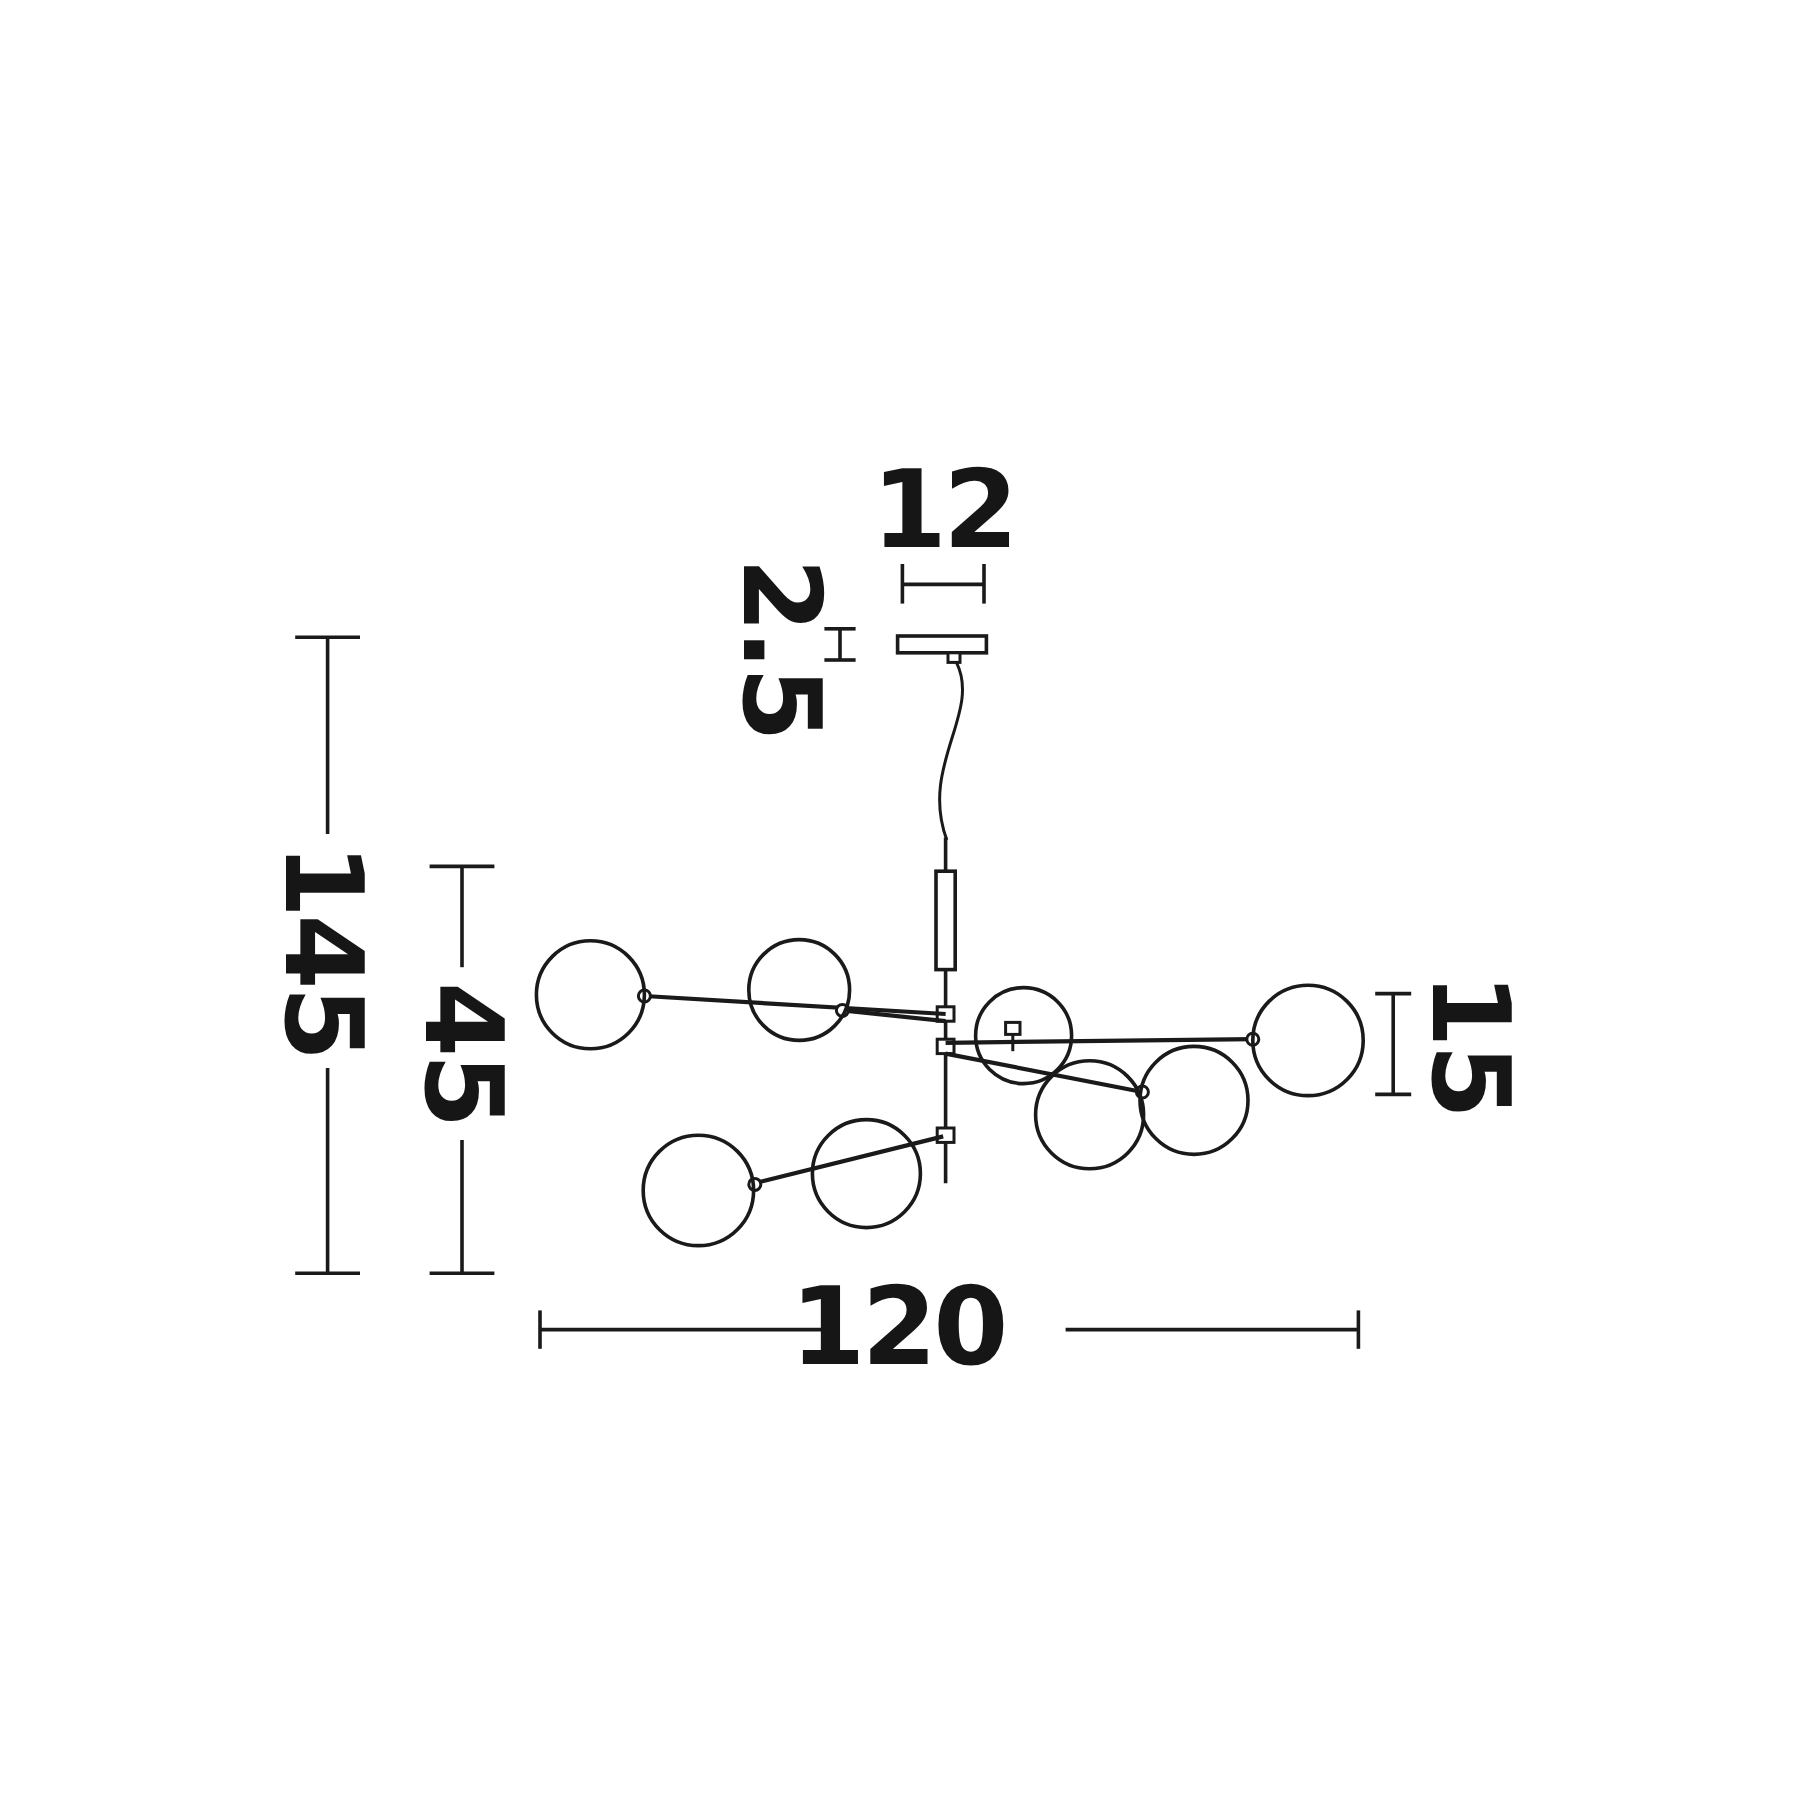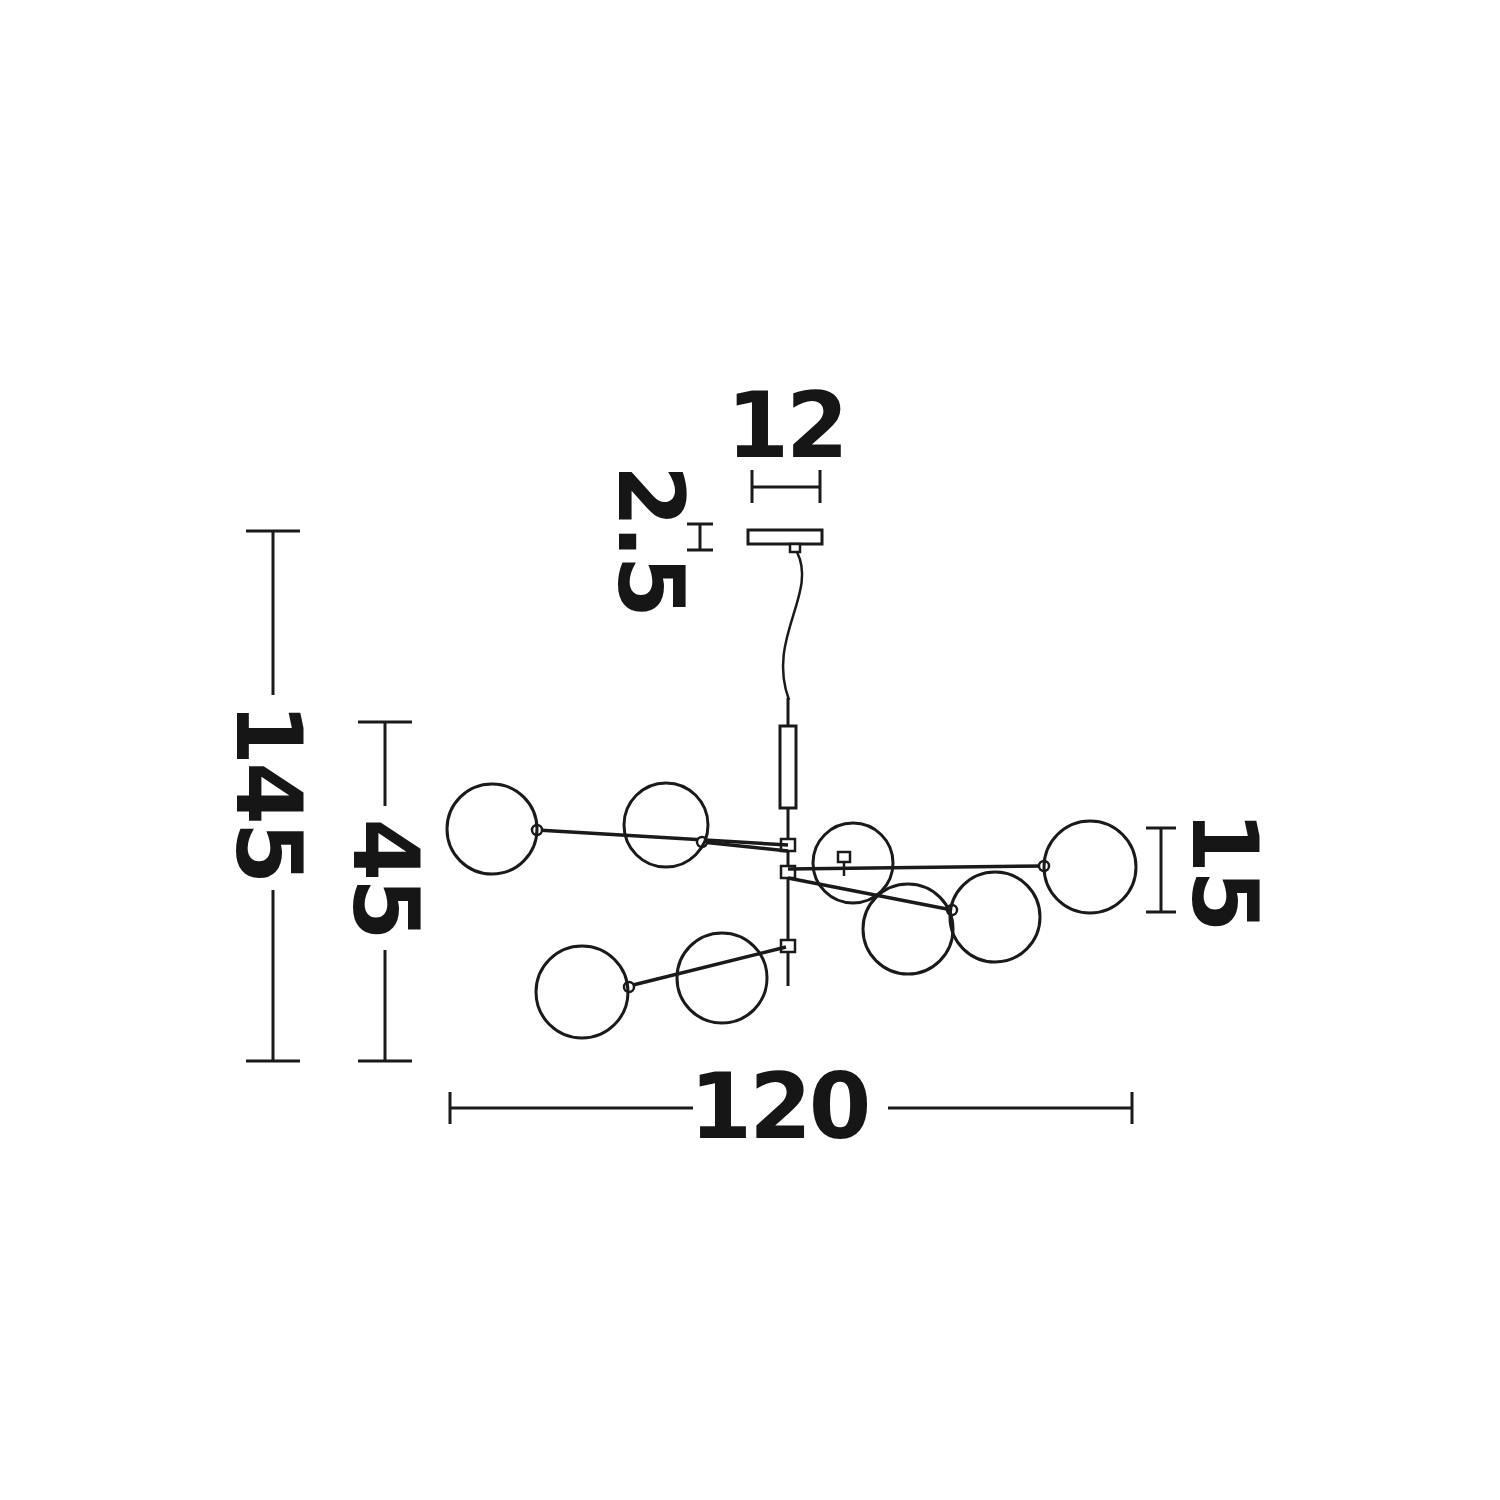--- a/index.html
+++ b/index.html
@@ -129,15 +129,15 @@
   <div class="dim-label" style="left:786px; top:426px;">12</div>
 
   <div class="dim-label vertical" style="left:650px; top:540px;">2.5</div>
 
   <div class="dim-label vertical" style="left:268px; top:792px;">145</div>
 
   <div class="dim-label vertical" style="left:385px; top:878px;">45</div>
 
   <div class="dim-label vertical" style="left:1224px; top:870px;">15</div>
 
-  <div class="dim-label" style="left:779px; top:1107px;text-align:right;">120</div>
+  <div class="dim-label" style="left:748px; top:1107px;text-align:right;">120</div>
 
 </div>
 
 </body></html>

